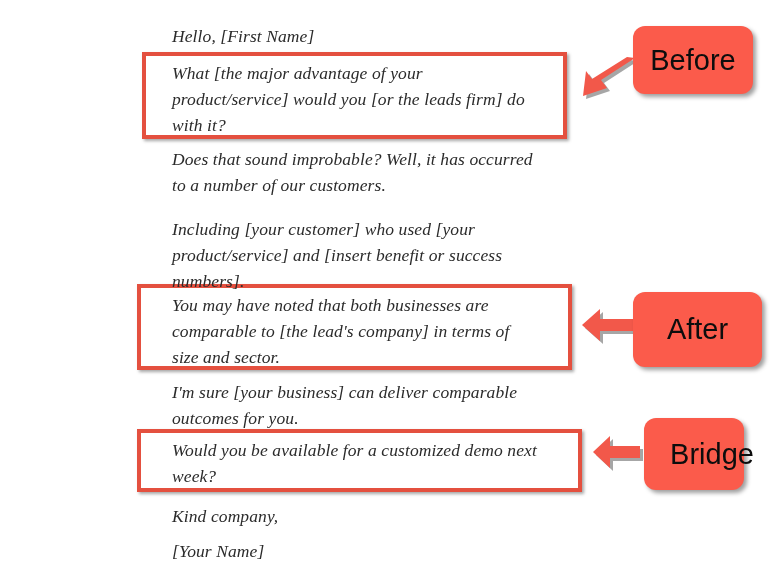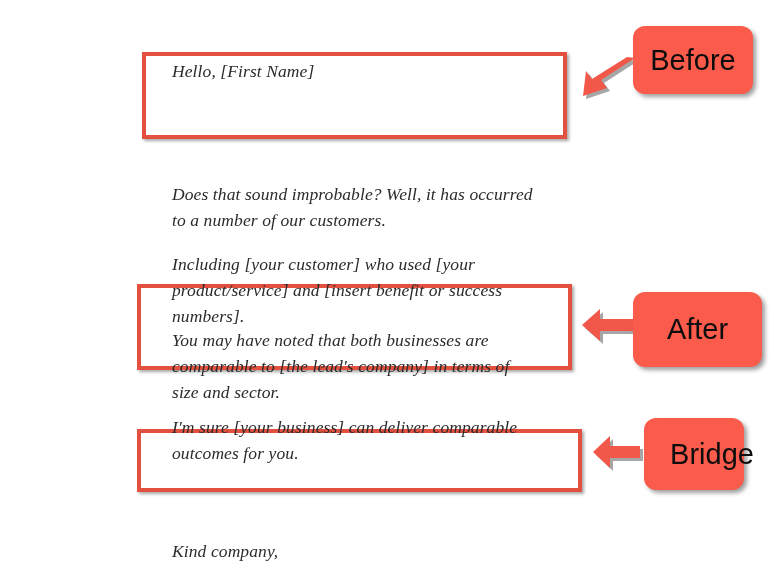--- a/index.html
+++ b/index.html
@@ -19,21 +19,20 @@
   
   .para {
     position: absolute;
     font-family: "Liberation Serif", "DejaVu Serif", serif;
     font-style: italic;
     font-size: 17.5px;
     line-height: 26px;
     color: #2b2b2b;
     white-space: pre-line;
     letter-spacing: 0.1px;
-    margin-top: 35px;
   }
 
   
   .hl-box {
     position: absolute;
     border: 4px solid #e4503f;
     background: #ffffff;
     box-sizing: border-box;
     box-shadow: 2px 2px 3px rgba(0,0,0,0.35);
   }
@@ -71,35 +70,40 @@
 <div id="canvas">
 
   <div class="hl-box" style="left:142px; top:52px; width:425px; height:87px;"></div>
 
   <div class="hl-box" style="left:137px; top:284px; width:435px; height:86px;"></div>
 
   <div class="hl-box" style="left:137px; top:429px; width:445px; height:63px;"></div>
 
   <div class="para" style="left:172px; top:23px; width:400px;">Hello, [First Name]</div>
 
+  <div class="para" style="left:172px; top:60px; width:395px;">What [the major advantage of your
+product/service] would you [or the leads firm] do
+with it?</div>
 
   <div class="para" style="left:172px; top:146px; width:400px;font-family:Liberation Serif, serif;">Does that sound improbable? Well, it has occurred
 to a number of our customers.</div>
 
   <div class="para" style="left:172px; top:216px; width:390px;">Including [your customer] who used [your
 product/service] and [insert benefit or success
 numbers].</div>
 
   <div class="para" style="left:172px; top:292px; width:395px;">You may have noted that both businesses are
 comparable to [the lead's company] in terms of
 size and sector.</div>
 
   <div class="para" style="left:172px; top:379px; width:400px;">I'm sure [your business] can deliver comparable
 outcomes for you.</div>
 
+  <div class="para" style="left:172px; top:437px; width:410px;">Would you be available for a customized demo next
+week?</div>
 
   <div class="para" style="left:172px; top:503px; width:300px;">Kind company,</div>
 
   <div class="para" style="left:172px; top:538px; width:300px;">[Your Name]</div>
 
   <svg class="arrow-svg" style="left:575px; top:50px;" width="70" height="56" viewBox="0 0 70 56">
     <g transform="translate(2,2)">
       <path d="M 58 6 L 24 28 L 30 36 L 6 44 L 9 19 L 15 27 L 50 5 Z" fill="rgba(0,0,0,0.35)" transform="translate(3,3)"></path>
       <path d="M 58 6 L 24 28 L 30 36 L 6 44 L 9 19 L 15 27 L 50 5 Z" fill="#f2584a"></path>
     </g>

